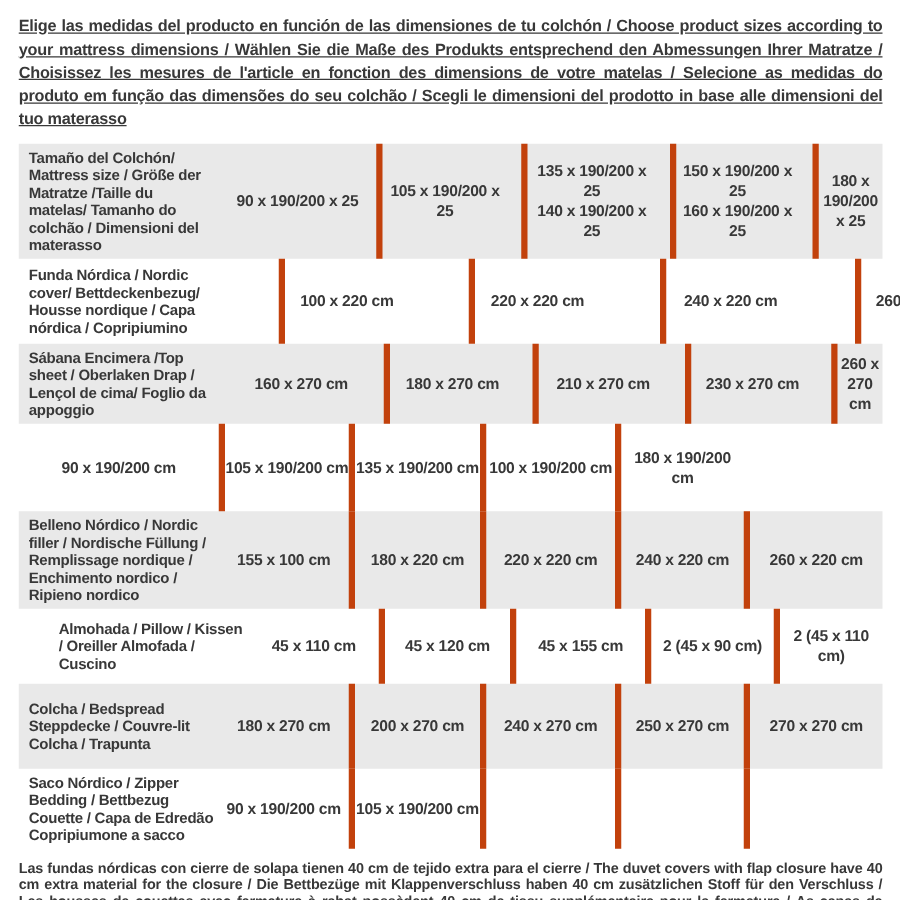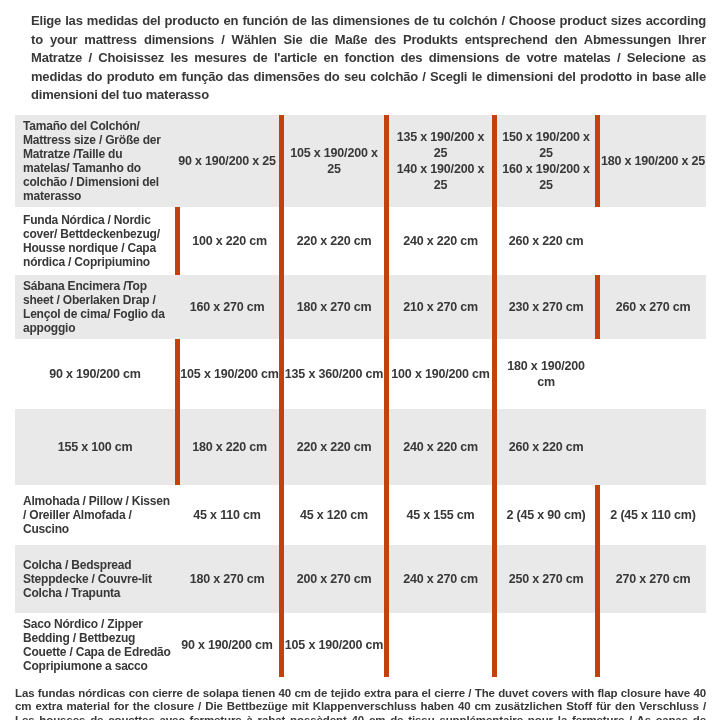--- a/index.html
+++ b/index.html
@@ -9,25 +9,26 @@
     height: 720px;
     background: #ffffff;
     overflow: hidden;
     font-family: "Liberation Sans", sans-serif;
     color: #383838;
     font-weight: bold;
   }
   .page { padding: 12px 14px 0 15px; }
 
   .intro {
-    margin: 0 0 10px 16px;
+    margin: 0 0 10px 0;
     font-size: 13px;
     line-height: 18.5px;
     text-align: justify;
     letter-spacing: -0.2px;
+    text-decoration: underline;
   }
 
   .size-table { width: 691px; }
 
   .t-row {
     display: grid;
     grid-template-columns: 160px 104px 105px 108px 103px 1fr;
     align-items: stretch;
   }
   .t-row.shaded { background: #e9e9e9; }
@@ -45,26 +46,26 @@
   }
   .cell.val {
     justify-content: center;
     text-align: center;
     font-size: 12.5px;
     line-height: 16px;
     white-space: pre-line;
   }
   .cell.sep { border-left: 5px solid #c2410c; }
 
-  .r1 { min-height: 78px; }
-  .r2 { min-height: 68px; }
-  .r3 { min-height: 62px; }
+  .r1 { min-height: 78px; gap: 11px; }
+  .r2 { min-height: 68px; gap: 48px; }
+  .r3 { min-height: 62px; gap: 14px; }
   .r4 { min-height: 70px; }
   .r5 { min-height: 76px; }
-  .r6 { min-height: 60px; }
+  .r6 { min-height: 60px; margin-left: 24px; }
   .r7 { min-height: 68px; }
   .r8 { min-height: 64px; }
 
   .footnote {
     margin: 10px 0 0 0;
     font-size: 11.5px;
     line-height: 13.8px;
     text-align: justify;
     letter-spacing: -0.1px;
   }
@@ -102,26 +103,27 @@
       <div class="cell val">160 x 270 cm</div>
       <div class="cell val sep">180 x 270 cm</div>
       <div class="cell val sep">210 x 270 cm</div>
       <div class="cell val sep">230 x 270 cm</div>
       <div class="cell val sep">260 x 270 cm</div>
     </div>
 
     <div class="t-row r4">
       <div class="cell val">90 x 190/200 cm</div>
       <div class="cell val sep">105 x 190/200 cm</div>
-      <div class="cell val sep">135 x 360/200 cm</div>
+      <div class="cell val sep">135 x 190/200 cm</div>
       <div class="cell val sep">100 x 190/200 cm</div>
       <div class="cell val sep">180 x 190/200 cm</div>
     </div>
 
     <div class="t-row shaded r5">
+      <div class="cell label">Belleno Nórdico / Nordic filler / Nordische Füllung / Remplissage nordique / Enchimento nordico / Ripieno nordico</div>
       <div class="cell val">155 x 100 cm</div>
       <div class="cell val sep">180 x 220 cm</div>
       <div class="cell val sep">220 x 220 cm</div>
       <div class="cell val sep">240 x 220 cm</div>
       <div class="cell val sep">260 x 220 cm</div>
     </div>
 
     <div class="t-row r6">
       <div class="cell label">Almohada / Pillow / Kissen / Oreiller Almofada / Cuscino</div>
       <div class="cell val">45 x 110 cm</div>

